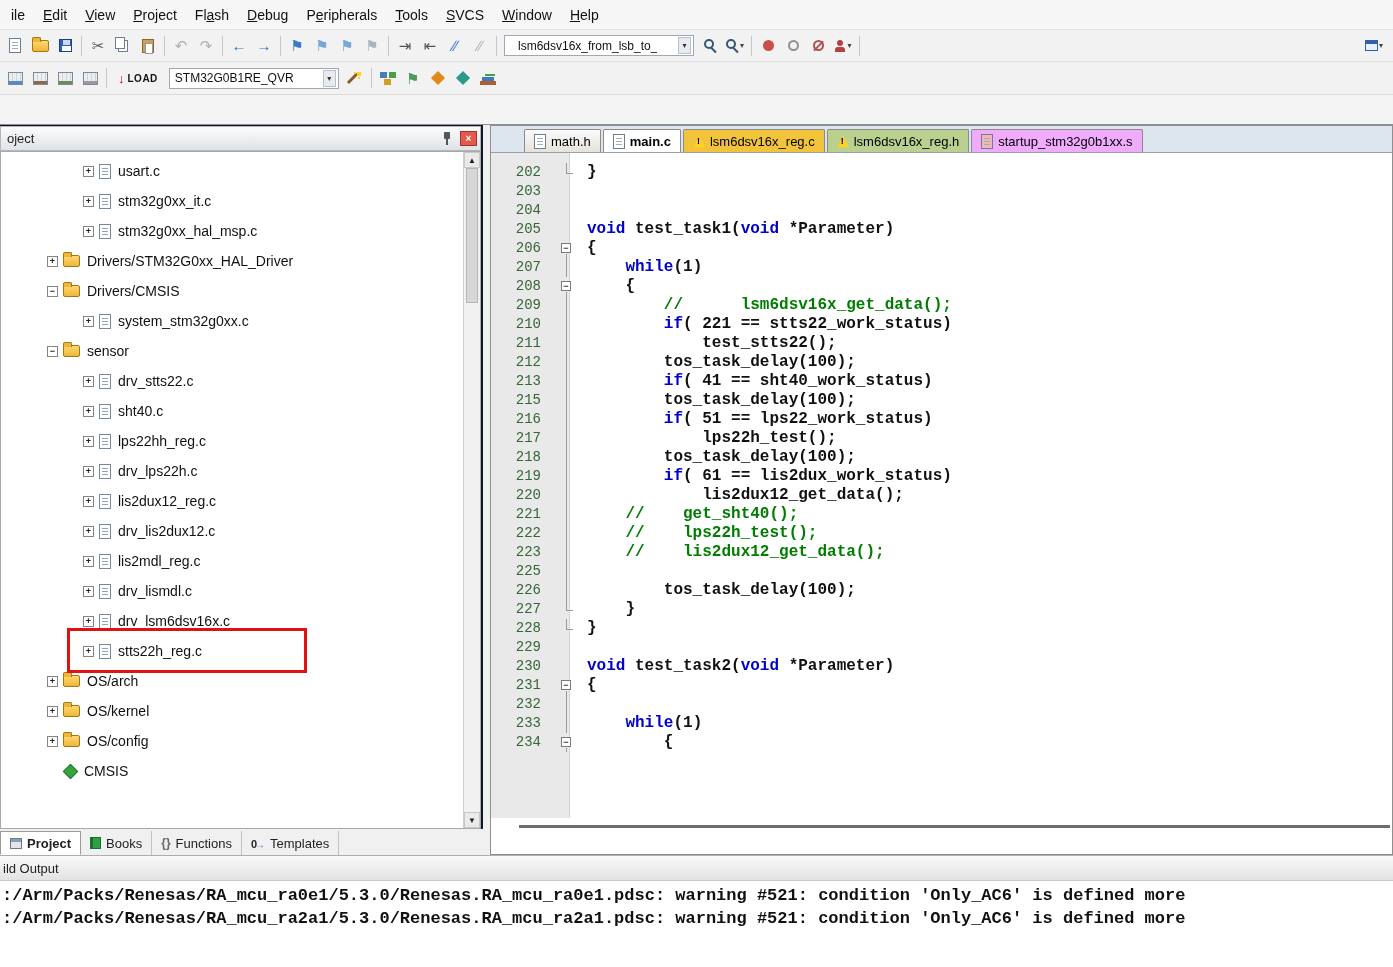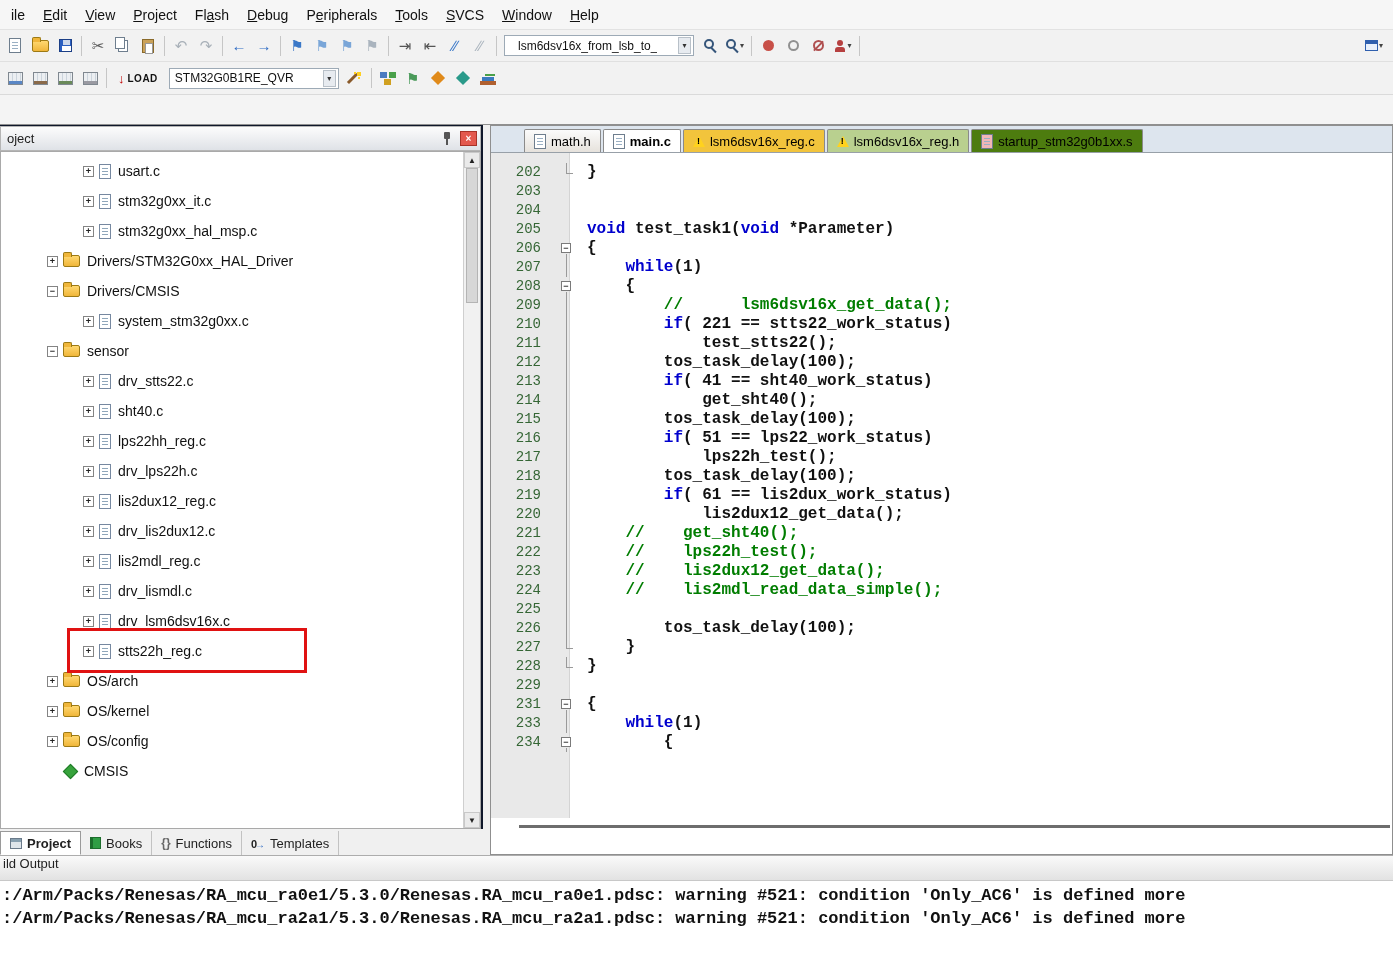--- a/index.html
+++ b/index.html
@@ -121,21 +121,21 @@
   .editor{flex:1;display:flex;flex-direction:column;border:1px solid #8f8f8f;background:#fff;min-width:0;position:relative}
   .tabbar{height:27px;flex:none;background:#dde5ee;display:flex;align-items:flex-end;padding-left:33px;gap:2px;
     border-bottom:1px solid #98a0a8}
   .etab{height:23px;display:flex;align-items:center;gap:5px;padding:0 9px;font-size:13px;
     border:1px solid #8a8a8a;border-bottom:none;border-radius:2px 2px 0 0;white-space:nowrap;
     background:linear-gradient(#fbfbfb,#e6e2dc);color:#000}
   .etab.st-active{background:#fff;font-weight:bold}
   .etab.st-active .etab-label{}
   .etab.st-yellow{background:#f2c43c}
   .etab.st-green{background:#b9d08f}
-  .etab.st-pink{background:#4d7c0f}
+  .etab.st-pink{background:#f0abfc}
   .warn{width:0;height:0;border-left:6px solid transparent;border-right:6px solid transparent;
     border-bottom:11px solid #ffd21e;position:relative;flex:none}
   .warn::after{content:'!';position:absolute;left:-2px;top:0;width:4px;font-weight:bold;font-size:9px;line-height:11px;color:#000}
 
   .code-wrap{position:relative;flex:1;overflow:hidden;background:#fff;padding-top:10px;
     font-family:"Liberation Mono",monospace;font-weight:bold;font-size:16px;line-height:19px}
   .code-wrap::before{content:'';position:absolute;left:0;top:0;bottom:36px;width:78px;
     background:#e9e9e9;border-right:1px solid #d4d4d4}
   .code-row{display:flex;height:19px;position:relative}
   .gut{width:64px;flex:none;text-align:right;padding-right:14px;color:#356635;font-weight:normal;font-size:14px}
@@ -147,21 +147,21 @@
   .fold-box{position:absolute;left:6px;top:4px;width:10px;height:10px;border:1px solid #7a7a7a;background:#fff;
     color:#333;font-size:9px;line-height:8px;text-align:center;font-family:"Liberation Sans",sans-serif}
   .code-text{white-space:pre;padding-left:6px}
   .tk-k{color:#0000cd}
   .tk-c{color:#007d00}
   .tk-p{color:#111}
   .hsash{position:absolute;left:28px;right:2px;bottom:26px;height:3px;background:#6d6d6d}
 
   
   .build-panel{height:112px;display:flex;flex-direction:column;background:#fff;border-top:1px solid #adadad}
-  .bp-header{height:25px;flex:none;display:flex;align-items:flex-start;padding-left:3px;font-size:13px;color:#222;
+  .bp-header{height:25px;flex:none;display:flex;align-items:center;padding-left:3px;font-size:13px;color:#222;
     background:linear-gradient(#fafafa,#e2e2e2);border-bottom:1px solid #c8c8c8}
   .bp-body{flex:1;font-family:"Liberation Mono",monospace;font-weight:bold;font-size:17px;line-height:23px;
     color:#111;padding:3px 2px;white-space:pre;overflow:hidden}
 </style>
 </head>
 <body>
 
 <div class="app">
 
   <div class="menubar">
@@ -545,25 +545,20 @@
             <span class="gut">212</span>
             <span class="fold line"></span>
             <span class="code-text"><span class="tk-p">        tos_task_delay(100);</span></span>
           </div>
           <div class="code-row">
             <span class="gut">213</span>
             <span class="fold line"></span>
             <span class="code-text"><span class="tk-p">        </span><span class="tk-k">if</span><span class="tk-p">( 41 == sht40_work_status)</span></span>
           </div>
           <div class="code-row">
-            <span class="gut">214</span>
-            <span class="fold line"></span>
-            <span class="code-text"><span class="tk-p">            get_sht40();</span></span>
-          </div>
-          <div class="code-row">
             <span class="gut">215</span>
             <span class="fold line"></span>
             <span class="code-text"><span class="tk-p">        tos_task_delay(100);</span></span>
           </div>
           <div class="code-row">
             <span class="gut">216</span>
             <span class="fold line"></span>
             <span class="code-text"><span class="tk-p">        </span><span class="tk-k">if</span><span class="tk-p">( 51 == lps22_work_status)</span></span>
           </div>
           <div class="code-row">
@@ -593,25 +588,20 @@
           </div>
           <div class="code-row">
             <span class="gut">222</span>
             <span class="fold line"></span>
             <span class="code-text"><span class="tk-p">    </span><span class="tk-c">//    lps22h_test();</span></span>
           </div>
           <div class="code-row">
             <span class="gut">223</span>
             <span class="fold line"></span>
             <span class="code-text"><span class="tk-p">    </span><span class="tk-c">//    lis2dux12_get_data();</span></span>
-          </div>
-          <div class="code-row">
-            <span class="gut">224</span>
-            <span class="fold line"></span>
-            <span class="code-text"><span class="tk-p">    </span><span class="tk-c">//    lis2mdl_read_data_simple();</span></span>
           </div>
           <div class="code-row">
             <span class="gut">225</span>
             <span class="fold line"></span>
             <span class="code-text"></span>
           </div>
           <div class="code-row">
             <span class="gut">226</span>
             <span class="fold line"></span>
             <span class="code-text"><span class="tk-p">        tos_task_delay(100);</span></span>
@@ -623,27 +613,37 @@
           </div>
           <div class="code-row">
             <span class="gut">228</span>
             <span class="fold end"></span>
             <span class="code-text"><span class="tk-p">}</span></span>
           </div>
           <div class="code-row">
             <span class="gut">229</span>
             <span class="fold none"></span>
             <span class="code-text"></span>
+          </div>
+          <div class="code-row">
+            <span class="gut">230</span>
+            <span class="fold none"></span>
+            <span class="code-text"><span class="tk-k">void</span><span class="tk-p"> test_task2(</span><span class="tk-k">void</span><span class="tk-p"> *Parameter)</span></span>
           </div>
           <div class="code-row">
             <span class="gut">231</span>
             <span class="fold start">
               <span class="fold-box">−</span>
             </span>
             <span class="code-text"><span class="tk-p">{</span></span>
+          </div>
+          <div class="code-row">
+            <span class="gut">232</span>
+            <span class="fold line"></span>
+            <span class="code-text"></span>
           </div>
           <div class="code-row">
             <span class="gut">233</span>
             <span class="fold line"></span>
             <span class="code-text"><span class="tk-p">    </span><span class="tk-k">while</span><span class="tk-p">(1)</span></span>
           </div>
           <div class="code-row">
             <span class="gut">234</span>
             <span class="fold start">
               <span class="fold-box">−</span>

